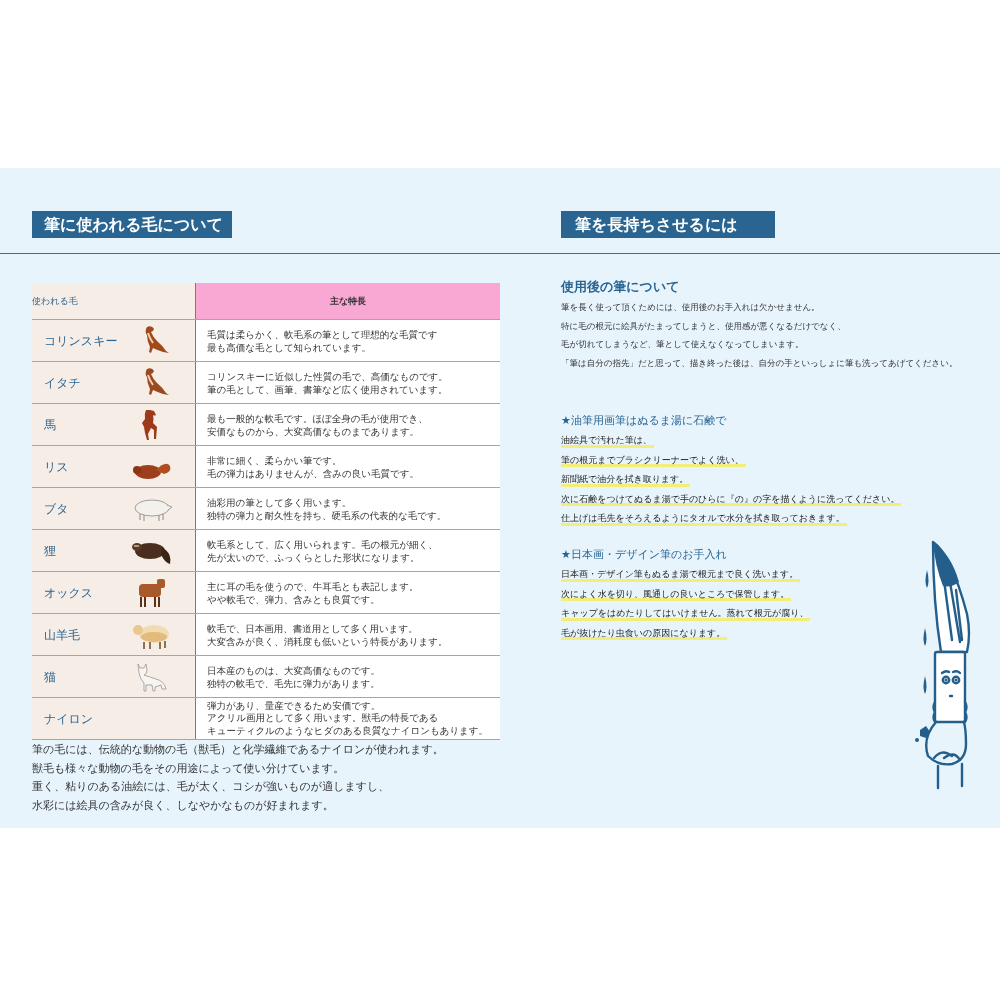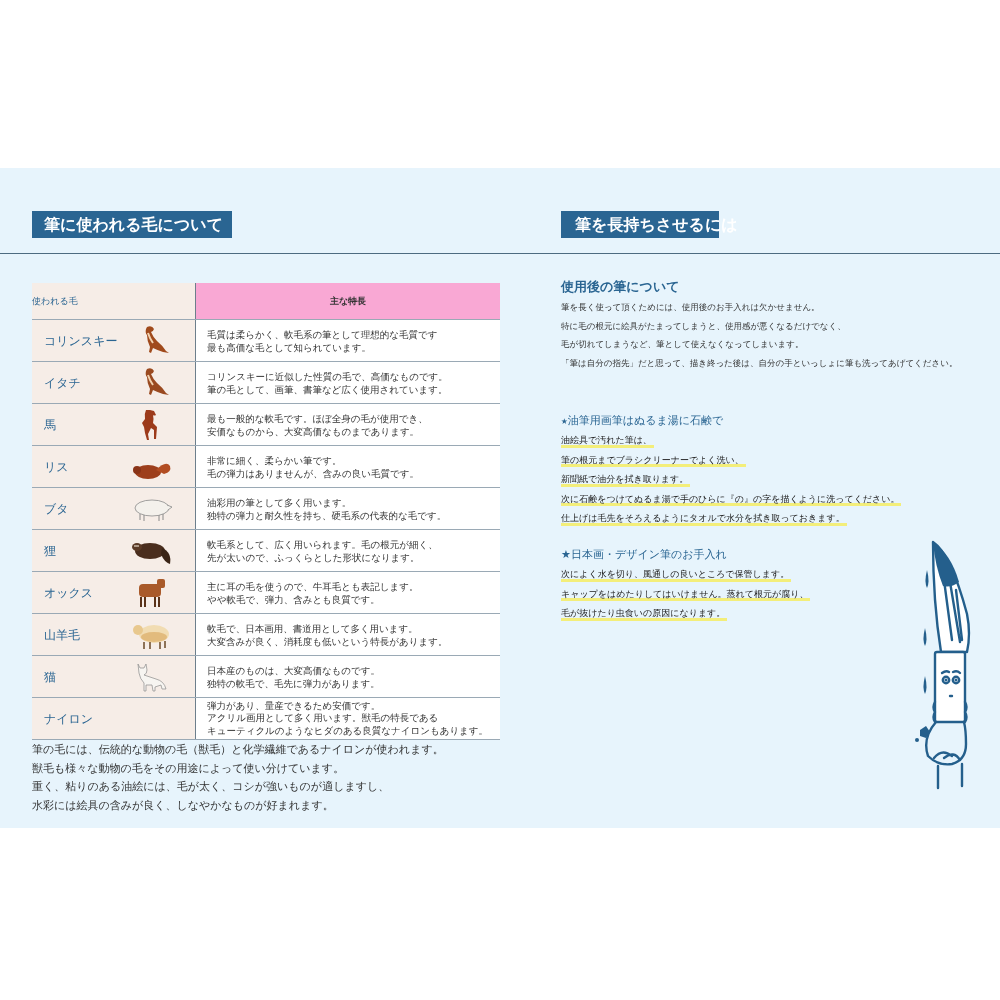--- a/index.html
+++ b/index.html
@@ -3,21 +3,21 @@
 <meta charset="utf-8">
 <style>
   html, body { margin:0; padding:0; }
   body { width:1000px; height:1000px; background:#ffffff; position:relative; overflow:hidden;
          font-family:"DejaVu Sans", "Liberation Sans", sans-serif; color:#2b2b2b; }
   .band { position:absolute; left:0; top:168px; width:1000px; height:660px; background:#e7f4fc; }
   .divider { position:absolute; left:0; top:253px; width:1000px; height:1px; background:#4d6b80; }
   .tab-title { position:absolute; top:211px; height:27px; background:#2a6592; color:#fff;
                font-weight:bold; font-size:16px; line-height:27px; box-sizing:border-box; white-space:nowrap; }
   .tab-left { left:32px; width:200px; padding-left:12px; }
-  .tab-right { left:561px; width:158px; padding-left:14px; }
+  .tab-right { left:561px; width:214px; padding-left:14px; }
 
   
   .hair-table { position:absolute; left:32px; top:283px; width:468px; border-collapse:collapse; }
   .hair-table th, .hair-table td { padding:0; }
   .th-left { width:163px; height:36px; background:#f6ede7; color:#2a6592; font-size:9px; font-weight:normal;
              text-align:left; border-bottom:1px solid #9aa9b5; border-right:1px solid #6d7f8c; }
   .th-right { background:#f9a8d4; font-size:9px; font-weight:bold; color:#333; text-align:center;
               border-bottom:1px solid #9aa9b5; }
   .td-left { background:#f6ede7; height:41px; border-bottom:1px solid #9aa9b5; border-right:1px solid #6d7f8c;
              position:relative; }
@@ -211,35 +211,36 @@
 </div>
 
 <div class="sub-heading">使用後の筆について</div>
 <div class="intro-text">
   <span>筆を長く使って頂くためには、使用後のお手入れは欠かせません。</span>
   <span>特に毛の根元に絵具がたまってしまうと、使用感が悪くなるだけでなく、</span>
   <span>毛が切れてしまうなど、筆として使えなくなってしまいます。</span>
   <span>「筆は自分の指先」だと思って、描き終った後は、自分の手といっしょに筆も洗ってあげてください。</span>
 </div>
 
-<div class="star-heading" style="top:413px;font-family:Liberation Mono, monospace;">
+<div class="star-heading" style="top:413px;">
   <span class="star">★</span><span>油筆用画筆はぬるま湯に石鹸で</span>
 </div>
 <div class="hl-list" style="top:431px;">
   <span>油絵具で汚れた筆は、</span>
   <span>筆の根元までブラシクリーナーでよく洗い、</span>
   <span>新聞紙で油分を拭き取ります。</span>
   <span>次に石鹸をつけてぬるま湯で手のひらに『の』の字を描くように洗ってください。</span>
   <span>仕上げは毛先をそろえるようにタオルで水分を拭き取っておきます。</span>
 </div>
 
 <div class="star-heading" style="top:547px;">
   <span class="star">★</span><span>日本画・デザイン筆のお手入れ</span>
 </div>
 <div class="hl-list" style="top:565px;">
+  <span>日本画・デザイン筆もぬるま湯で根元まで良く洗います。</span>
   <span>次によく水を切り、風通しの良いところで保管します。</span>
   <span>キャップをはめたりしてはいけません。蒸れて根元が腐り、</span>
   <span>毛が抜けたり虫食いの原因になります。</span>
 </div>
 
 <svg class="mascot" viewBox="0 0 100 260">
   <g fill="none" stroke="#245f8c" stroke-width="2.4" stroke-linecap="round" stroke-linejoin="round">
     <path d="M53 12 q18 12 34 72 q4 20 0 38 l-26 0 q-8 -50 -8 -110 z" fill="#ffffff"></path>
     <path d="M64 50 l8 60 M70 52 l10 60 M76 60 l6 50"></path>
     <rect x="55" y="122" width="30" height="70" rx="2" fill="#ffffff"></rect>

